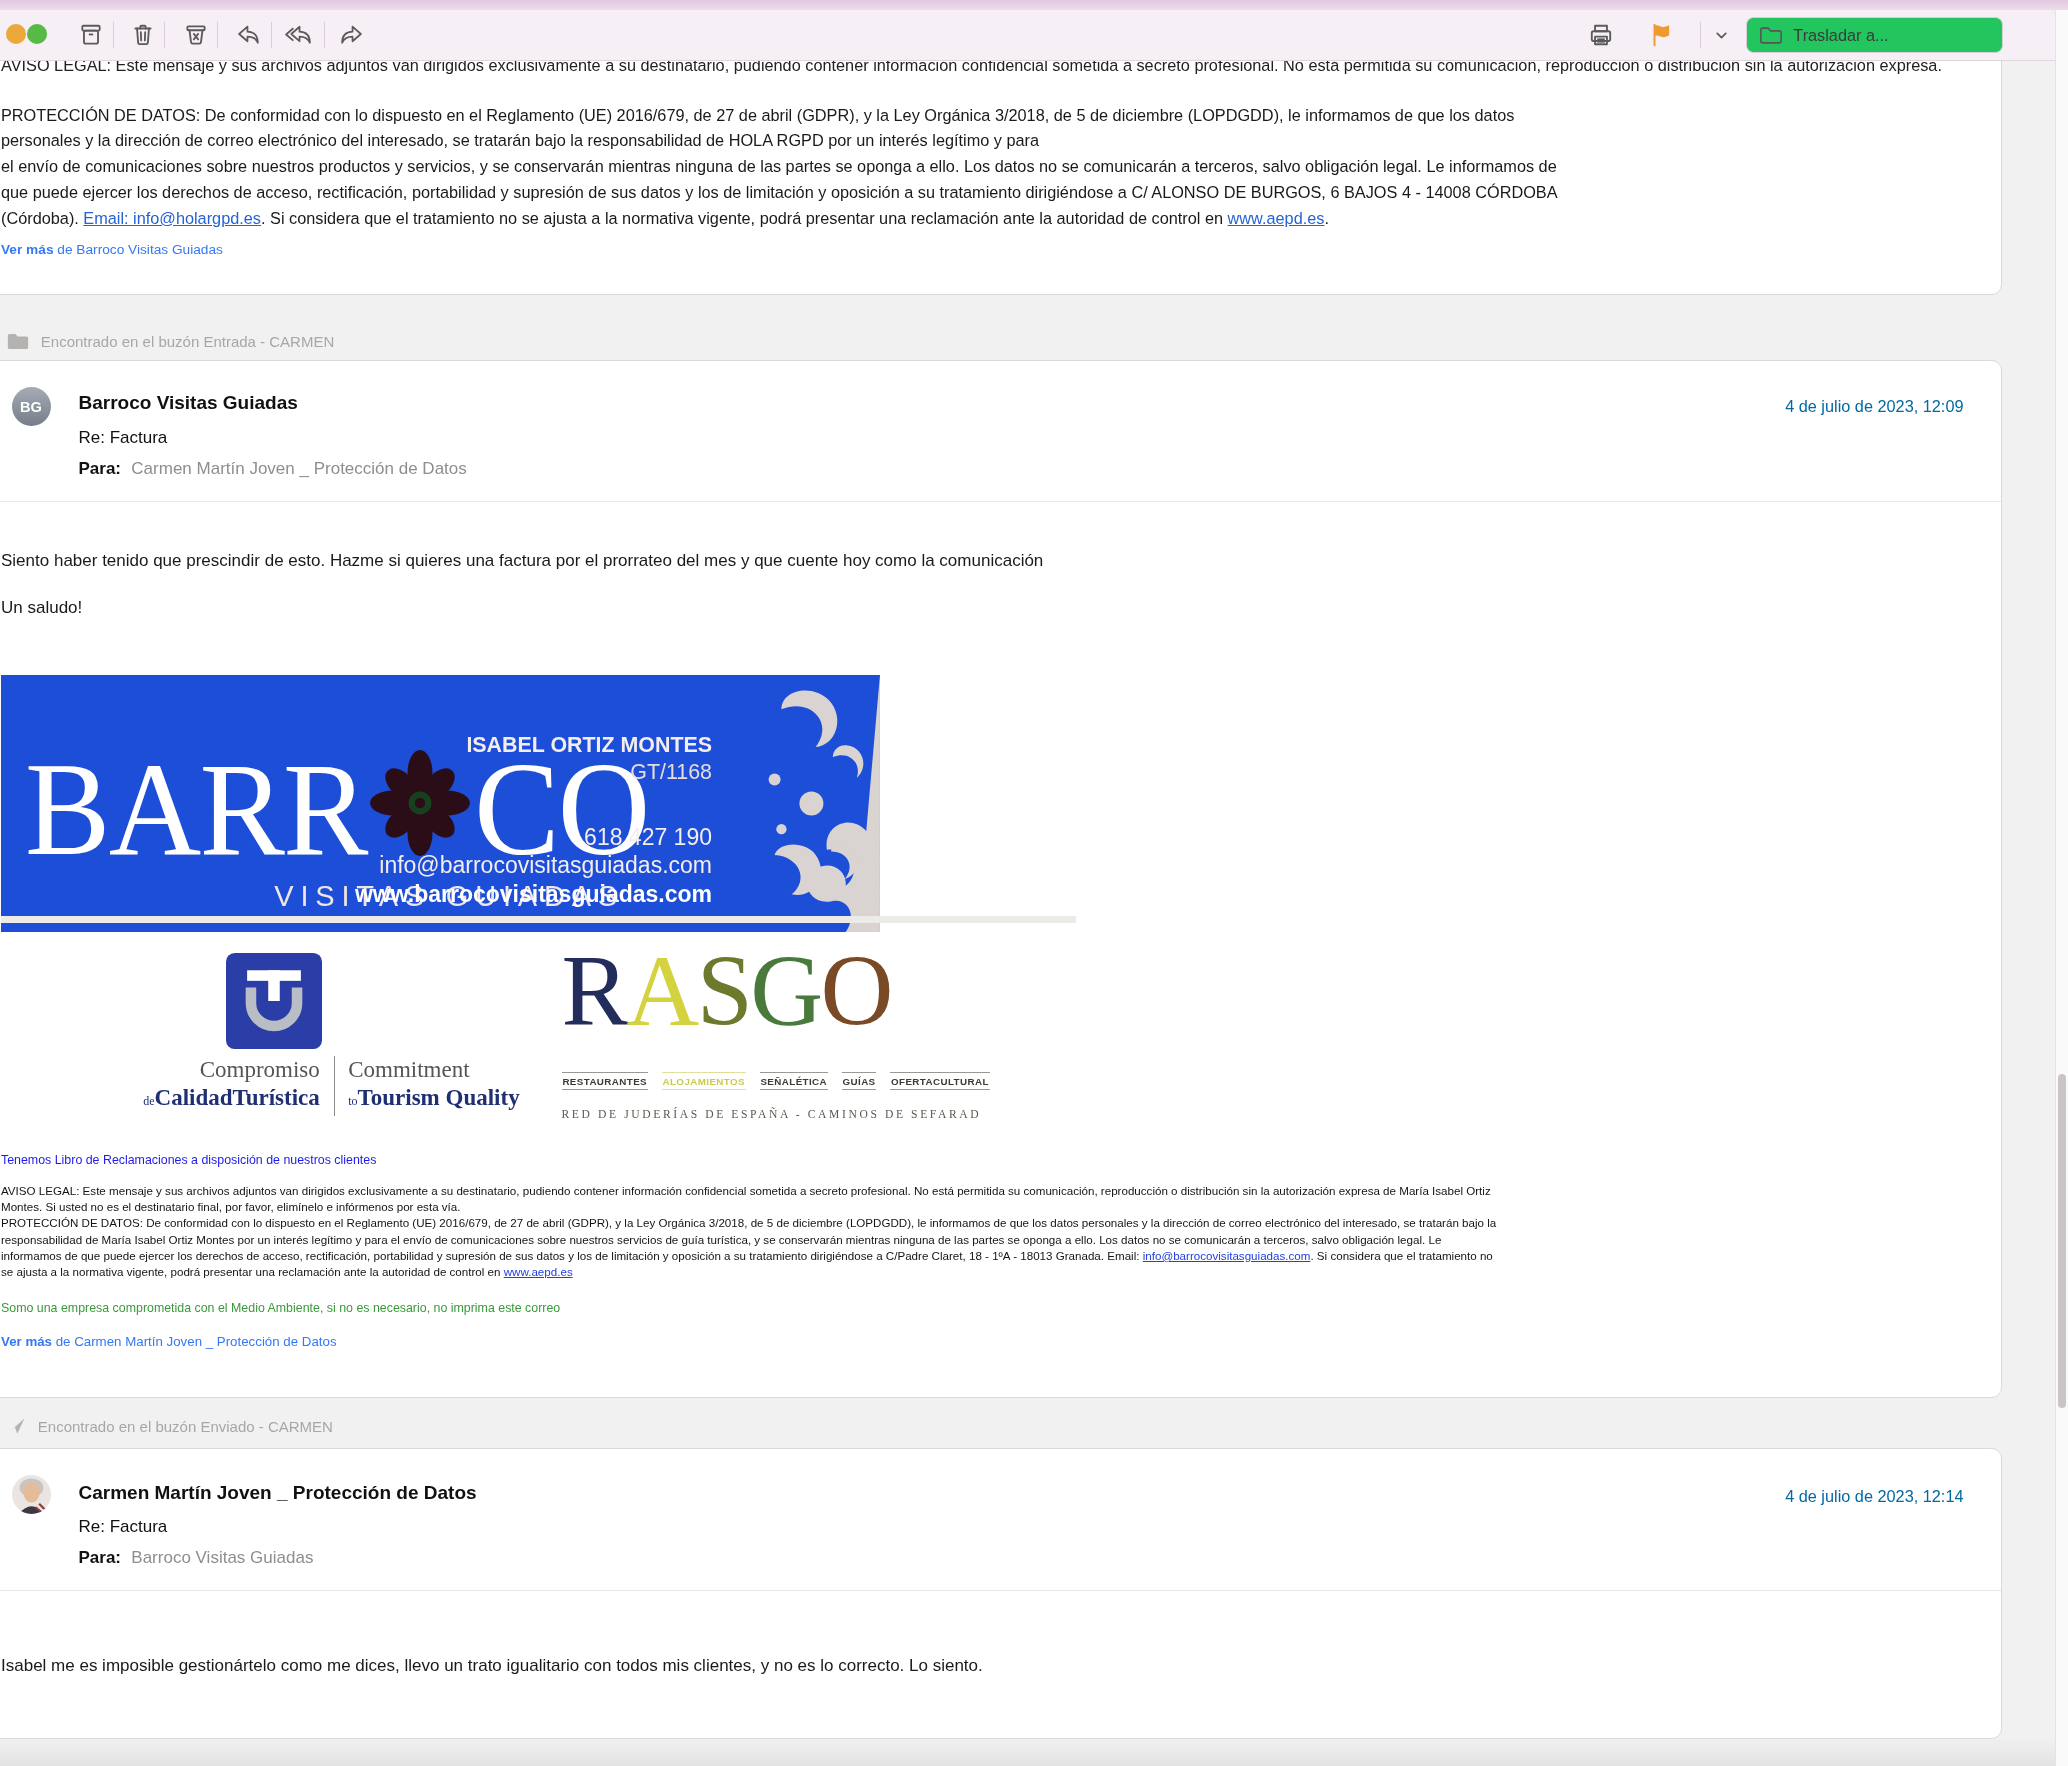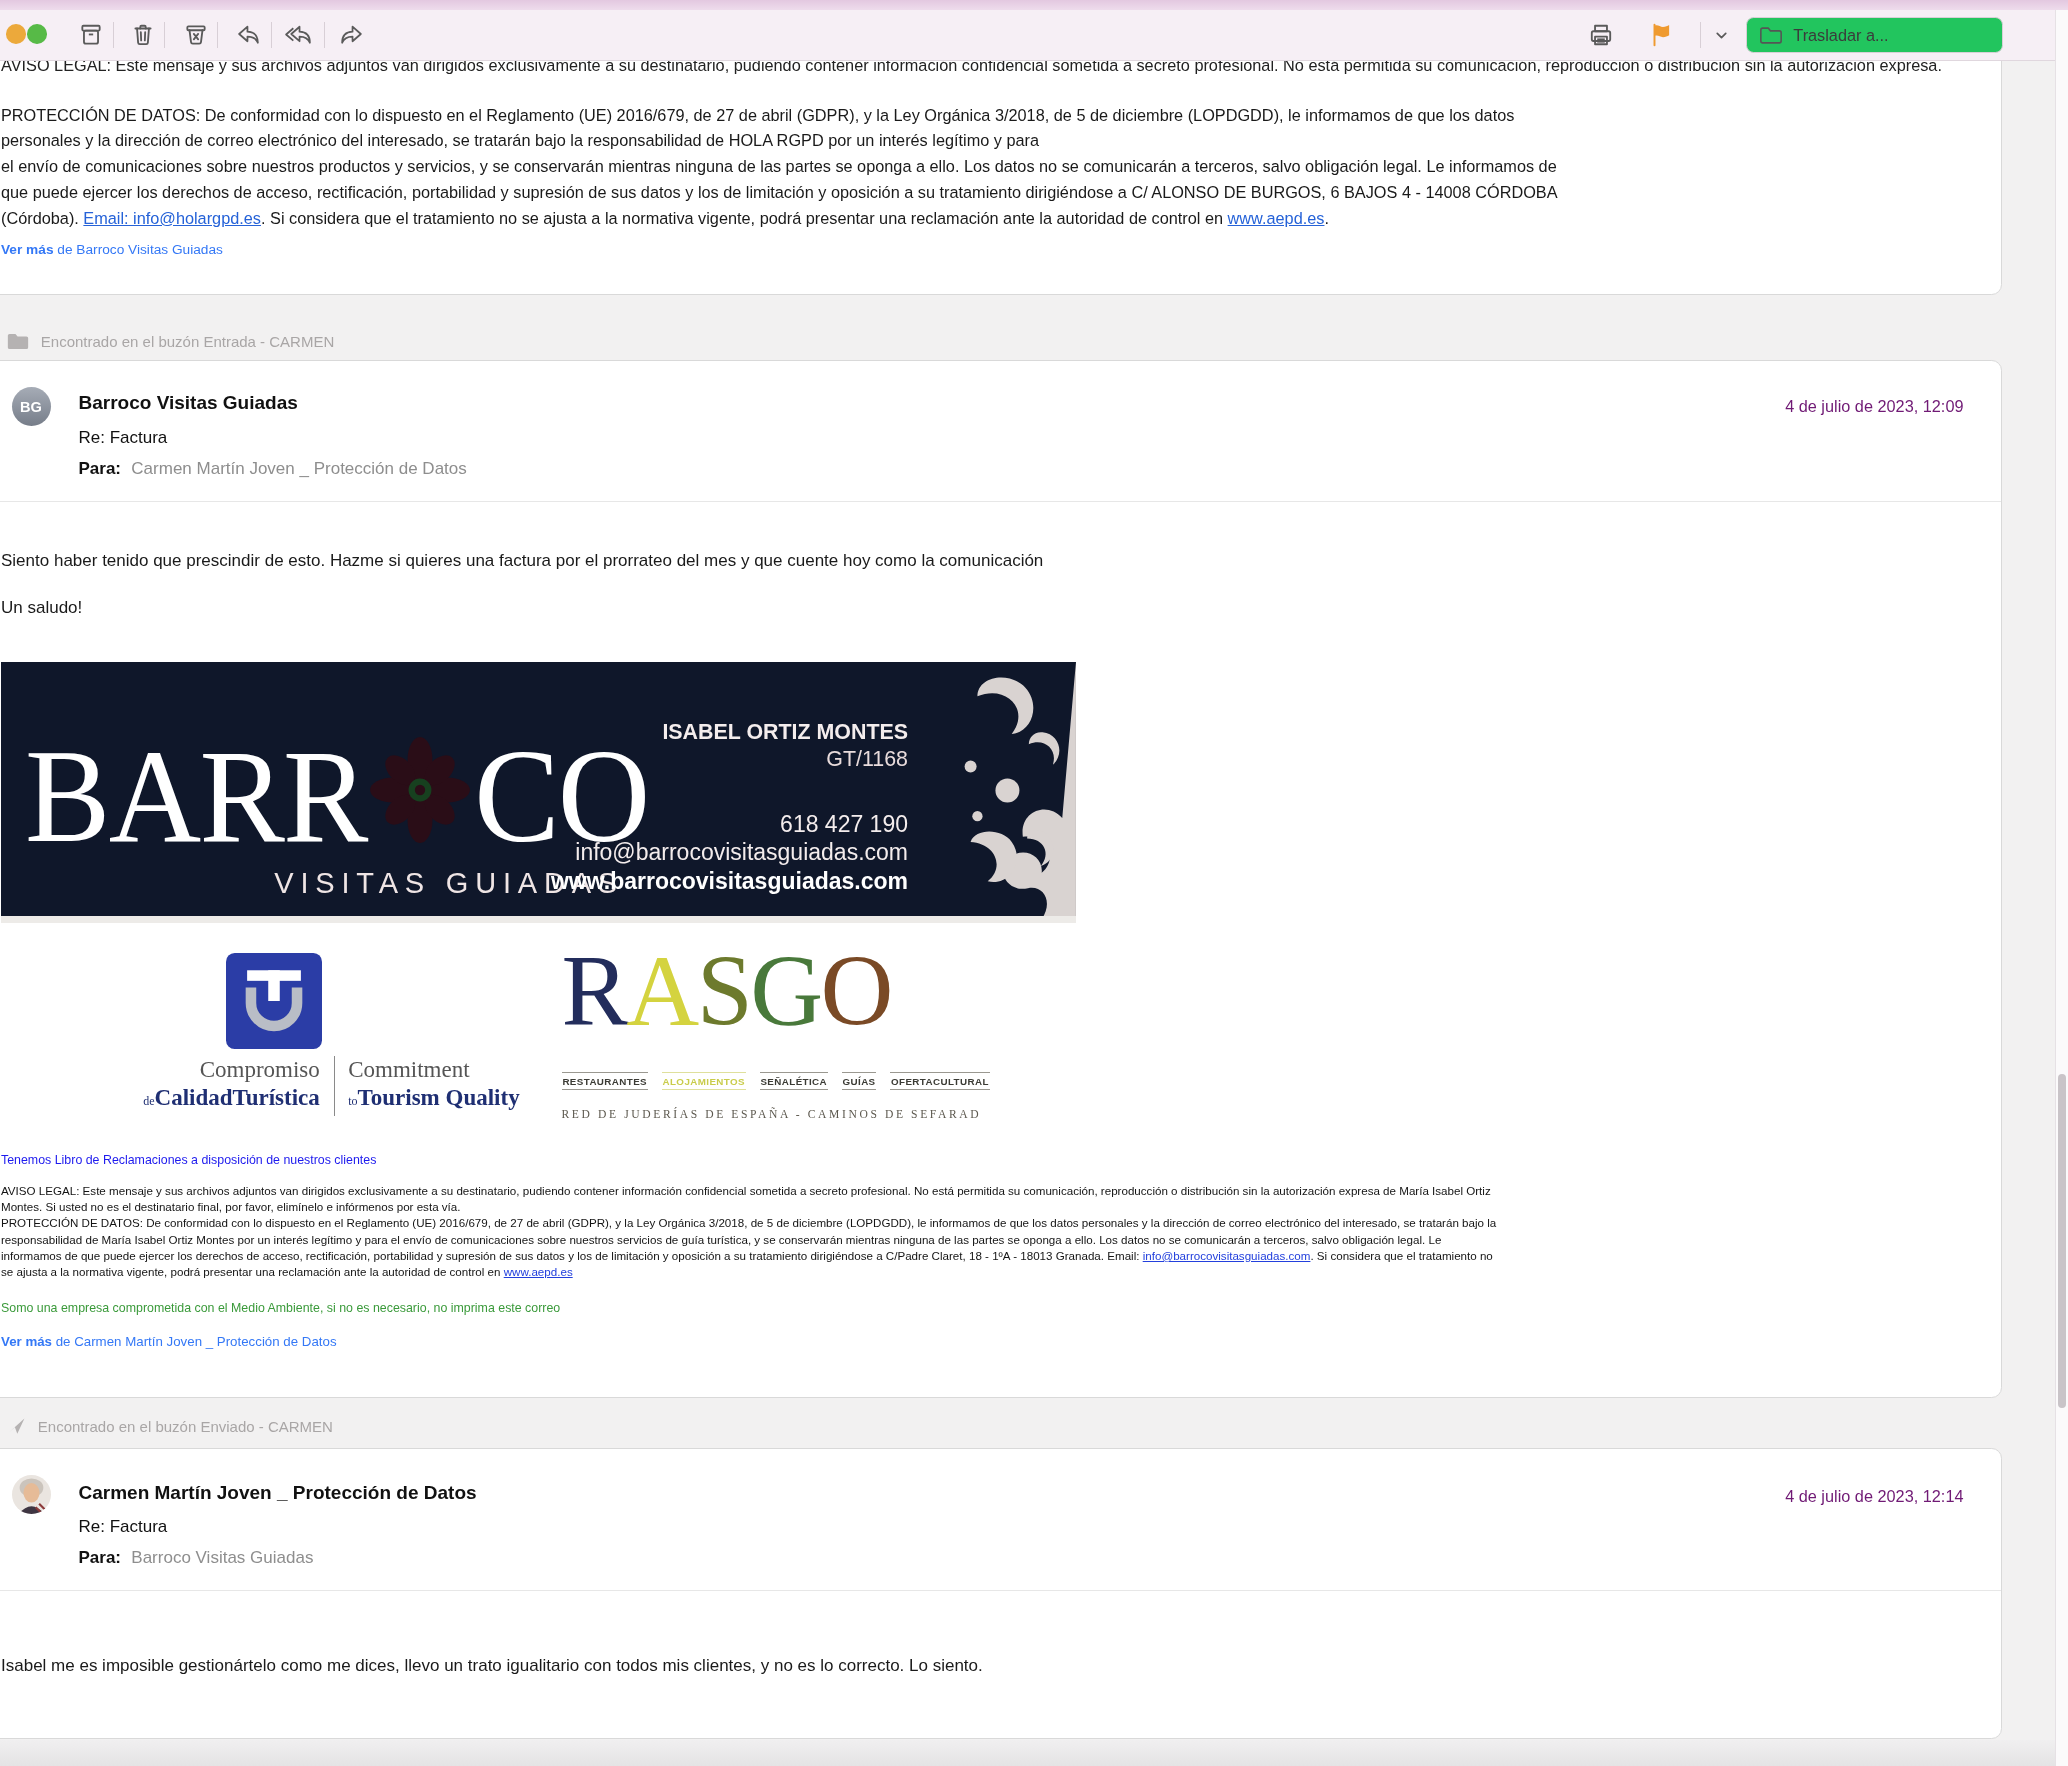--- a/index.html
+++ b/index.html
@@ -29,26 +29,26 @@
   .u{text-decoration:underline;}
   .vermas{font-size:13.7px;color:#3478f6;}
   .vermas b{font-weight:bold;}
   .small-legal{font-size:11.6px;line-height:16.3px;color:#141414;}
   .small-link{color:#2340dd;text-decoration:underline;}
   .hdr-name{font-size:19px;font-weight:bold;color:#111;}
   .hdr-sub{font-size:17px;color:#111;}
   .hdr-para{font-size:17px;}
   .hdr-para .plbl{font-weight:600;color:#111;}
   .hdr-para .pval{color:#8e8e8e;margin-left:10.3px;}
-  .hdr-date{font-size:16.3px;color:#701a75;}
+  .hdr-date{font-size:16.3px;color:#0369a1;}
   .divider{height:0.9px;background:#e7e7e7;left:0;width:100%;}
   .avatar-bg{width:39px;height:39px;border-radius:50%;background:linear-gradient(#a6acb6,#767d89);
              display:flex;align-items:center;justify-content:center;color:#fff;font-size:14.6px;font-weight:bold;}
   
-  #banner{left:20.5px;top:301px;width:1075px;height:257px;background:#0f172a;overflow:hidden;}
+  #banner{left:20.5px;top:314px;width:879px;height:257px;background:#1d4ed8;overflow:hidden;}
   #banner-strip{left:20.5px;top:555px;width:1075px;height:6.8px;background:#edebe8;}
   .brand{left:24px;top:67px;display:flex;align-items:flex-start;color:#fff;}
   .brand-l{font-family:"Liberation Serif",serif;font-size:128px;line-height:128px;letter-spacing:-1.7px;transform:scaleY(1.05);transform-origin:top;}
   .visitas{left:24px;top:205px;width:599px;text-align:right;font-size:29px;letter-spacing:6.8px;color:#efe5e5;}
   .bright{right:168px;top:57px;text-align:right;color:#f4eded;}
   .bright .n1{font-size:21.4px;font-weight:bold;line-height:26.5px;}
   .bright .n2{font-size:21.4px;line-height:26.5px;color:#e9dcdc;}
   .bright .n3{font-size:23px;line-height:28px;margin-top:38px;}
   .bright .n4{font-size:23px;line-height:28px;}
   .bright .n5{font-size:23px;line-height:30px;font-weight:bold;color:#fff;}

